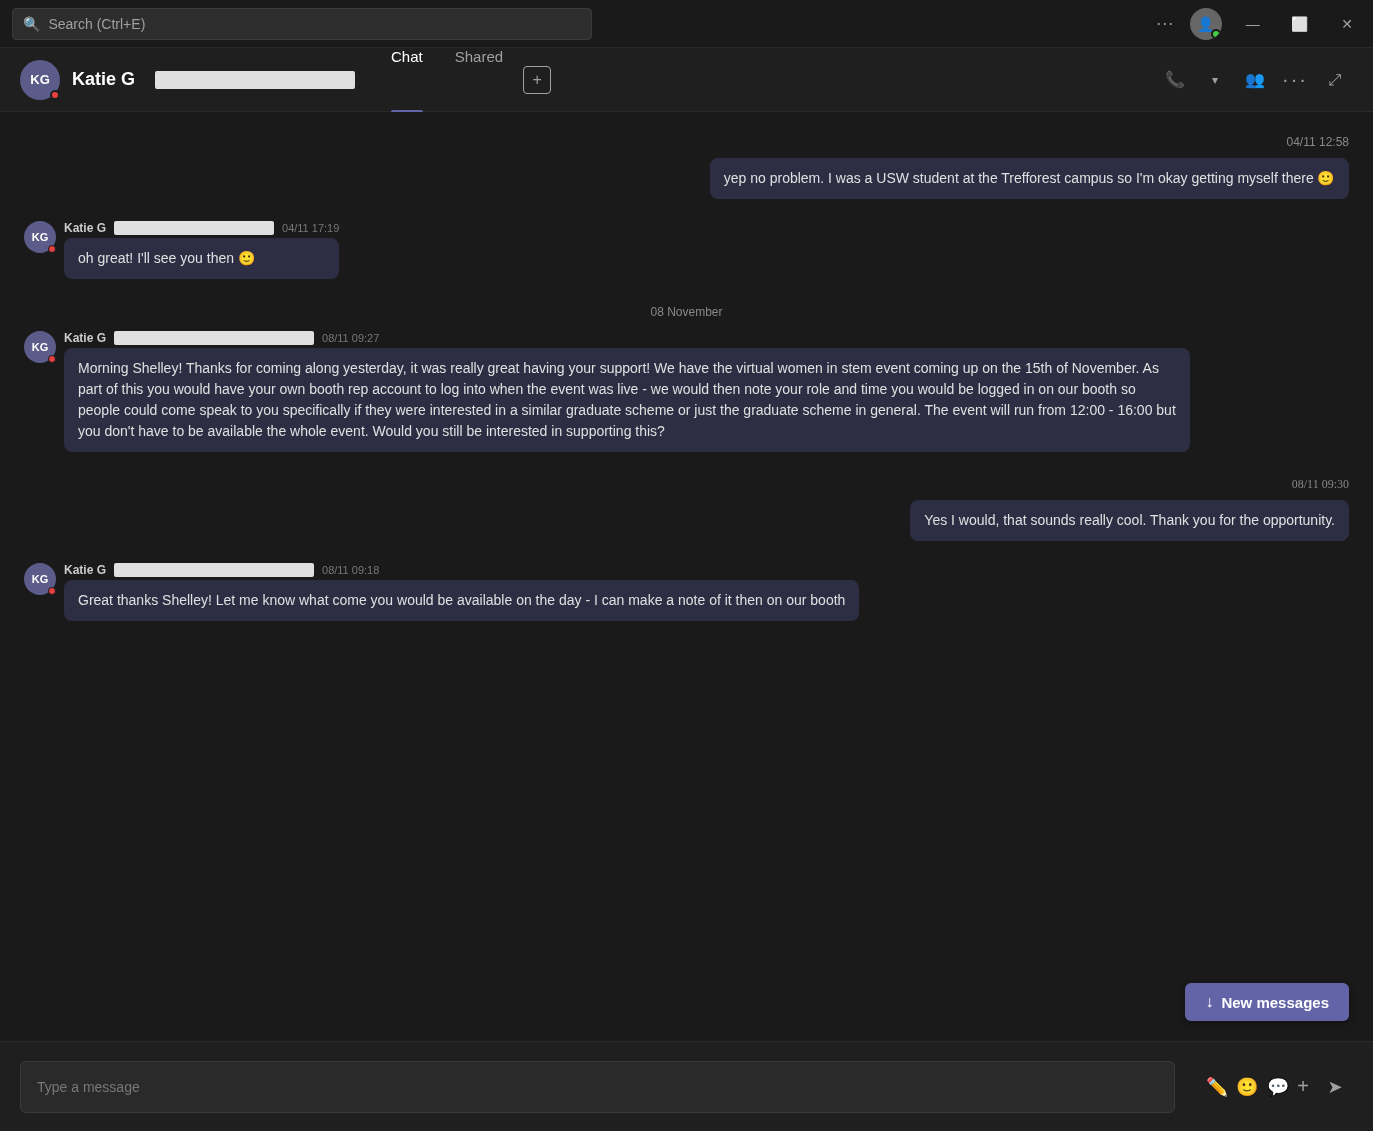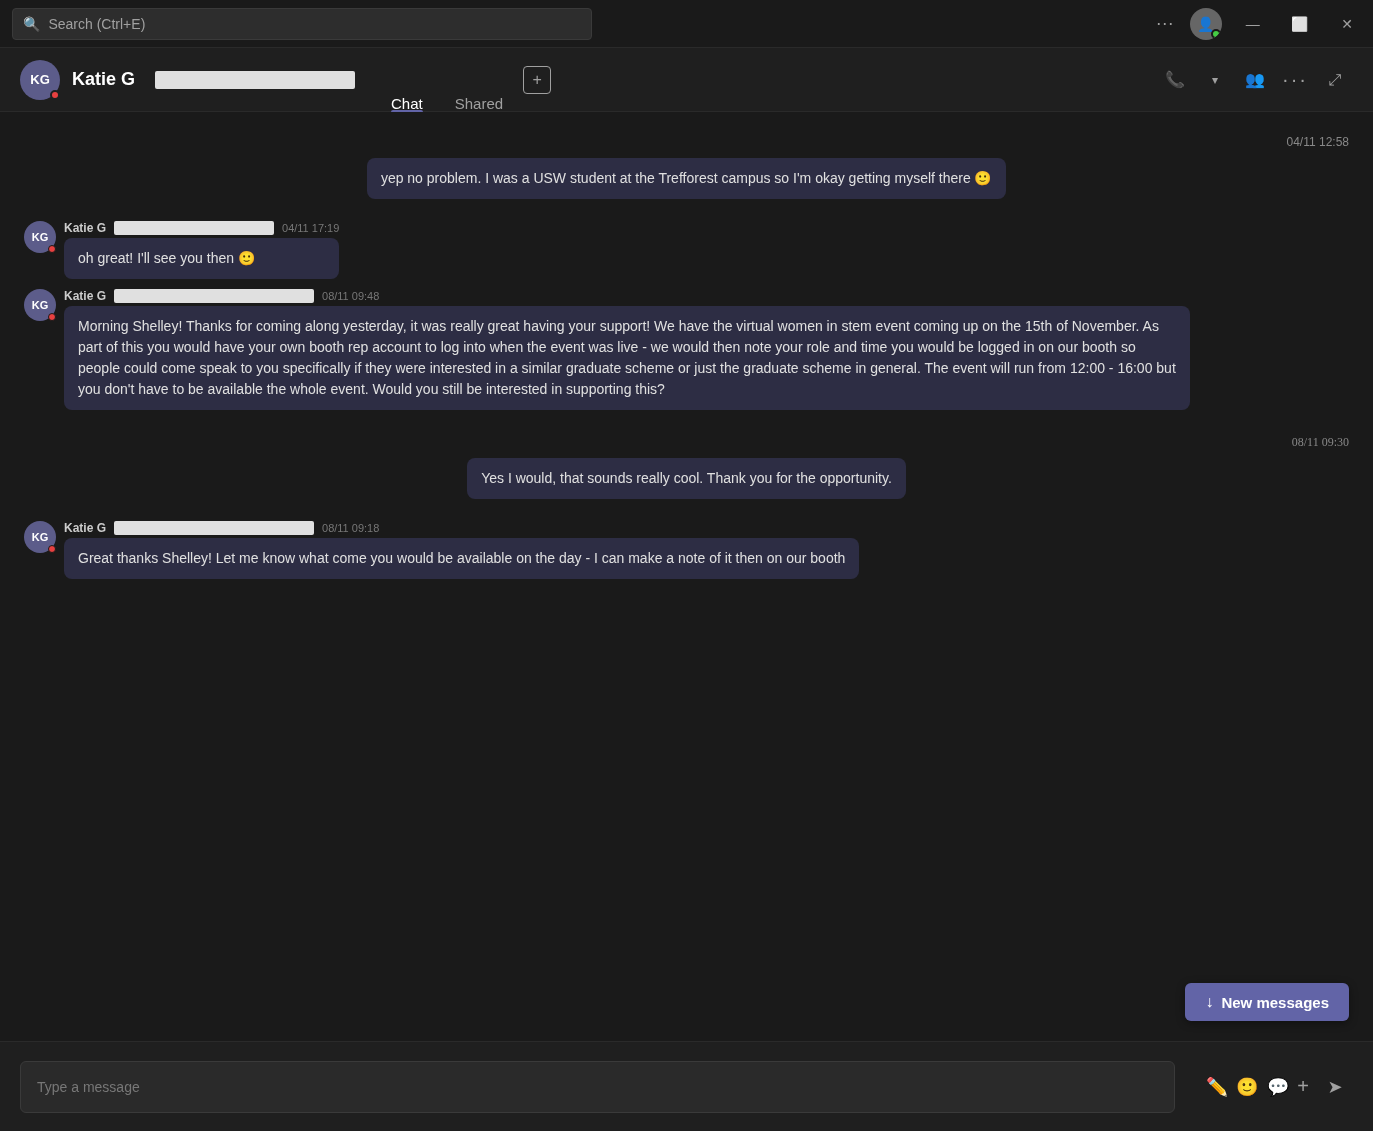--- a/index.html
+++ b/index.html
@@ -122,21 +122,21 @@
     .header-tabs {
       display: flex;
       align-items: center;
       margin-left: 20px;
       gap: 0;
     }
     .header-tab {
       padding: 0 16px;
       height: 64px;
       display: flex;
-      align-items: flex-end;
+      align-items: flex-start;
       font-size: 15px;
       color: #a0a0a0;
       cursor: pointer;
       position: relative;
     }
     .header-tab.active {
       color: #ffffff;
     }
     .header-tab.active::after {
       content: '';
@@ -208,21 +208,21 @@
       margin: 16px 0 8px;
     }
 
     .message-row {
       display: flex;
       align-items: flex-start;
       gap: 8px;
       margin-bottom: 6px;
     }
     .message-row.outgoing {
-      justify-content: center;
+      justify-content: flex-end;
     }
 
     .msg-avatar {
       width: 32px;
       height: 32px;
       border-radius: 50%;
       background: #5c5c8a;
       display: flex;
       align-items: center;
       justify-content: center;
@@ -407,32 +407,33 @@
         <div class="msg-meta">
           <span class="msg-sender">Katie G</span>
           <span class="redacted-bar" style="width:160px;height:14px;"></span>
           <span class="msg-time">04/11 17:19</span>
         </div>
         <div class="msg-bubble">oh great! I'll see you then 🙂</div>
       </div>
     </div>
   </div>
 
+  <div class="timestamp-center">08 November</div>
 
   <div>
     <div class="message-row">
       <div class="msg-avatar">
         <span>KG</span>
         <div class="red-dot"></div>
       </div>
       <div class="msg-content" style="max-width:85%;">
         <div class="msg-meta">
           <span class="msg-sender">Katie G</span>
           <span class="redacted-bar" style="width:200px;height:14px;"></span>
-          <span class="msg-time">08/11 09:48</span>
+          <span class="msg-time">08/11 09:27</span>
         </div>
         <div class="msg-bubble">Morning Shelley! Thanks for coming along yesterday, it was really great having your support! We have the virtual women in stem event coming up on the 15th of November. As part of this you would have your own booth rep account to log into when the event was live - we would then note your role and time you would be logged in on our booth so people could come speak to you specifically if they were interested in a similar graduate scheme or just the graduate scheme in general. The event will run from 12:00 - 16:00 but you don't have to be available the whole event. Would you still be interested in supporting this?</div>
       </div>
     </div>
   </div>
 
   <div style="text-align:right;margin-top:12px;margin-bottom:4px;">
     <span style="color:#888;font-size:12px;font-family:Liberation Serif, serif;">08/11 09:30</span>
   </div>
   <div class="message-row outgoing">

